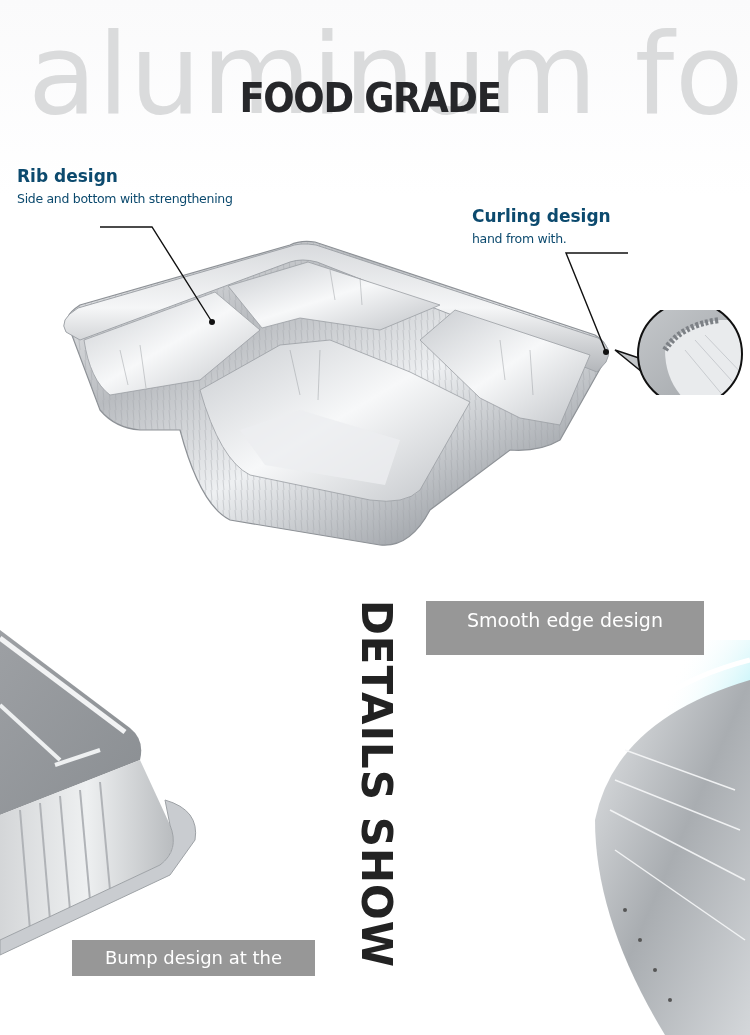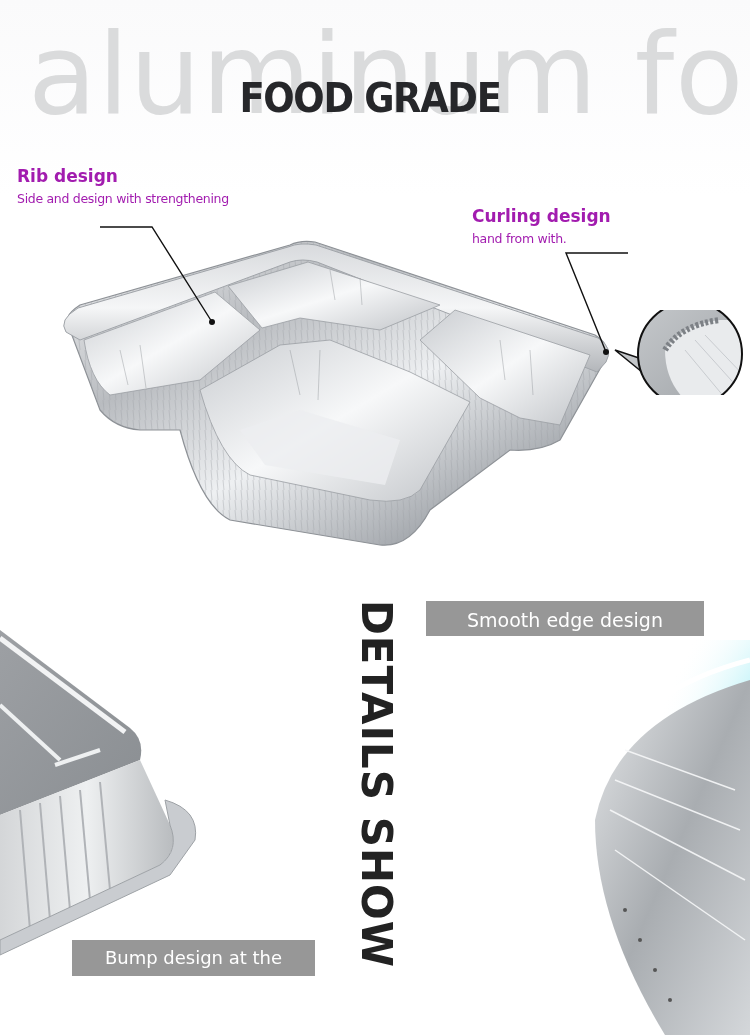--- a/index.html
+++ b/index.html
@@ -1,38 +1,38 @@
 <!DOCTYPE html>
 <html><head>
 <meta charset="utf-8">
 <style>
   html,body{margin:0;padding:0;}
   body{width:750px;height:1035px;position:relative;overflow:hidden;background:#fff;font-family:"Liberation Sans",sans-serif;}
   .top{position:absolute;left:0;top:0;width:750px;height:560px;background:linear-gradient(#fafafb,#ffffff 35%);}
   .bgword{position:absolute;left:28px;top:18px;font-family:"DejaVu Sans",sans-serif;font-size:112px;color:#dadbdc;letter-spacing:1px;white-space:nowrap;line-height:1;}
   .title{position:absolute;left:0;width:740px;top:74px;text-align:center;font-family:"DejaVu Sans",sans-serif;font-weight:bold;font-size:41px;color:#26272a;letter-spacing:-1.5px;transform:scaleX(0.9);transform-origin:370px 0;}
-  .callout{position:absolute;color:#a21caf;}
+  .callout{position:absolute;color:#0c4a6e;}
   .callout .h{font-family:"DejaVu Sans",sans-serif;font-weight:bold;font-size:17px;margin-bottom:3px;}
   .callout .d{font-family:"DejaVu Sans",sans-serif;font-size:12.5px;line-height:20px;letter-spacing:-0.3px;}
   svg.lines{position:absolute;left:0;top:0;}
   .tray{position:absolute;left:0;top:0;}
   .details{position:absolute;left:354px;top:600px;width:44px;height:320px;}
   .details span{position:absolute;left:0;top:0;transform-origin:0 0;transform:translate(44px,0) rotate(90deg);font-family:"DejaVu Sans",sans-serif;font-weight:bold;font-size:42px;color:#222;letter-spacing:1px;white-space:nowrap;line-height:44px;}
   .tag{position:absolute;background:#979797;color:#fff;font-family:"DejaVu Sans",sans-serif;font-size:19px;text-align:center;}
 </style>
 </head>
 <body>
 
 <div class="top"></div>
 <div class="bgword">aluminum foil</div>
 <div class="title">FOOD GRADE</div>
 
 <div class="callout" style="left:17px;top:166px;">
   <div class="h">Rib design</div>
-  <div class="d">Side and design with strengthening</div>
+  <div class="d">Side and bottom with strengthening</div>
 </div>
 
 <div class="callout" style="left:472px;top:206px;">
   <div class="h">Curling  design</div>
   <div class="d">hand from with.</div>
 </div>
 
 <svg class="tray" width="750" height="560">
   <defs>
     <linearGradient id="foil" x1="0" y1="0" x2="1" y2="1">
@@ -168,14 +168,14 @@
       <circle cx="85" cy="300" r="2"></circle>
       <circle cx="100" cy="330" r="2"></circle>
       <circle cx="115" cy="360" r="2"></circle>
     </g>
 </svg>
 
 <div class="details">
   <span>DETAILS SHOW</span>
 </div>
 
-<div class="tag" style="left:426px;top:601px;width:278px;height:35px;line-height:38px;">Smooth edge design</div>
+<div class="tag" style="left:426px;top:601px;width:278px;height:54px;line-height:38px;">Smooth edge design</div>
 <div class="tag" style="left:72px;top:940px;width:243px;height:36px;line-height:36px;font-size:18px;">Bump design at the bottom</div>
 
 </body></html>

